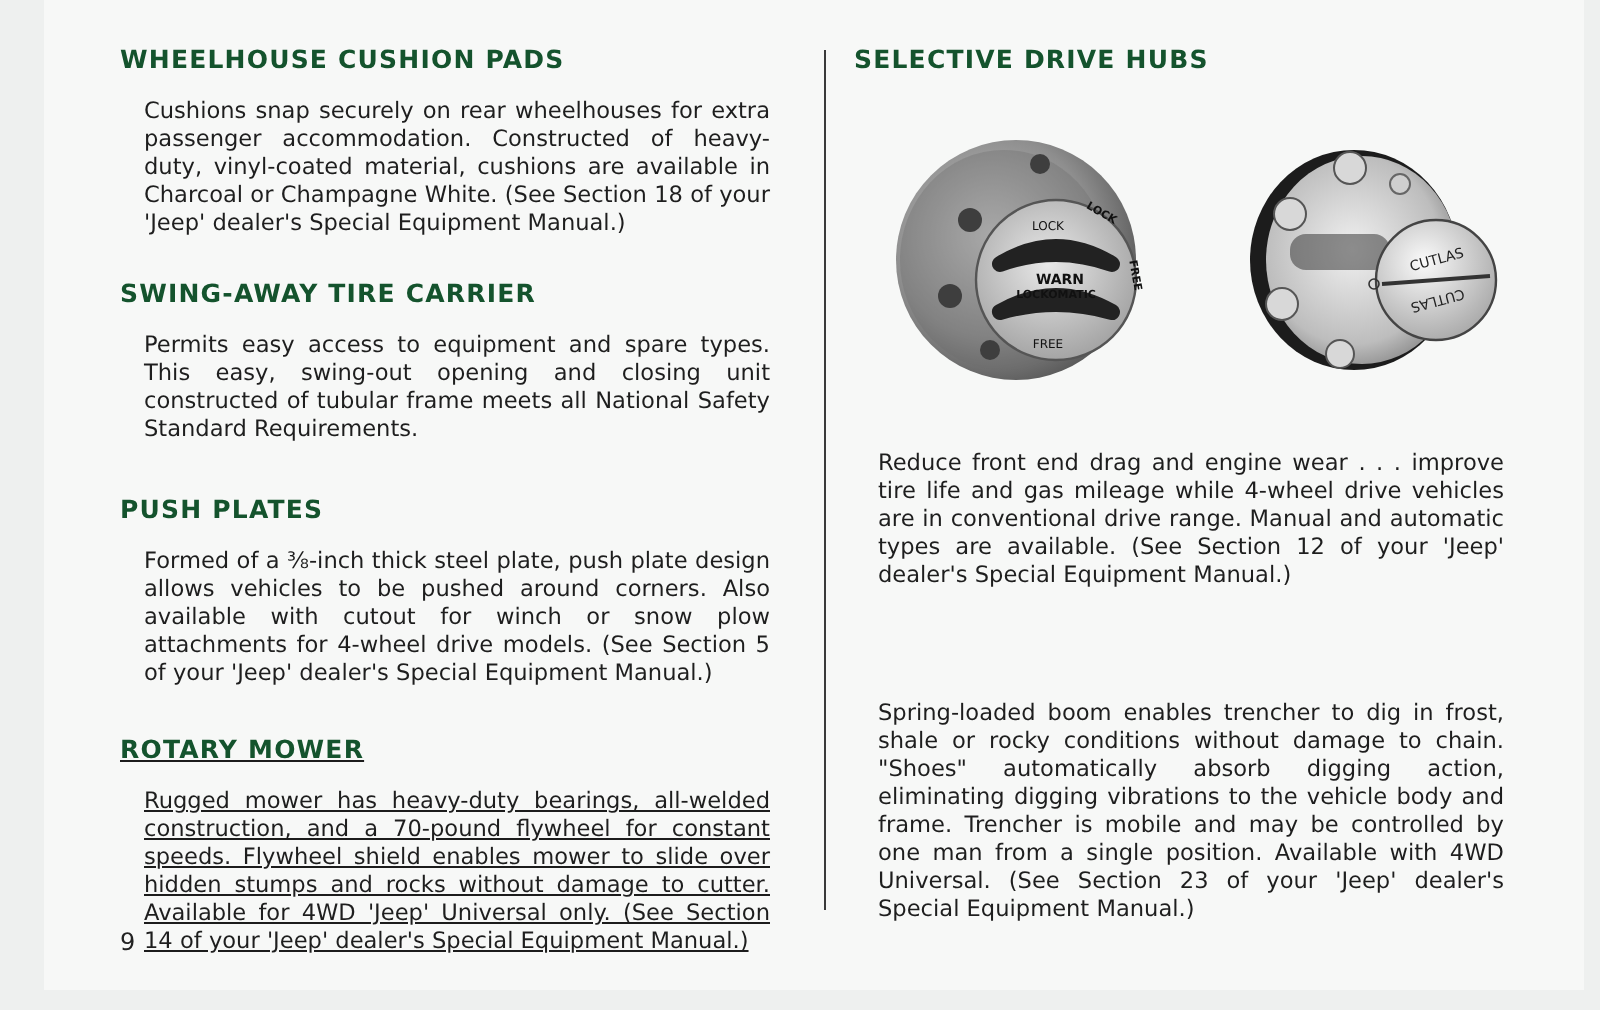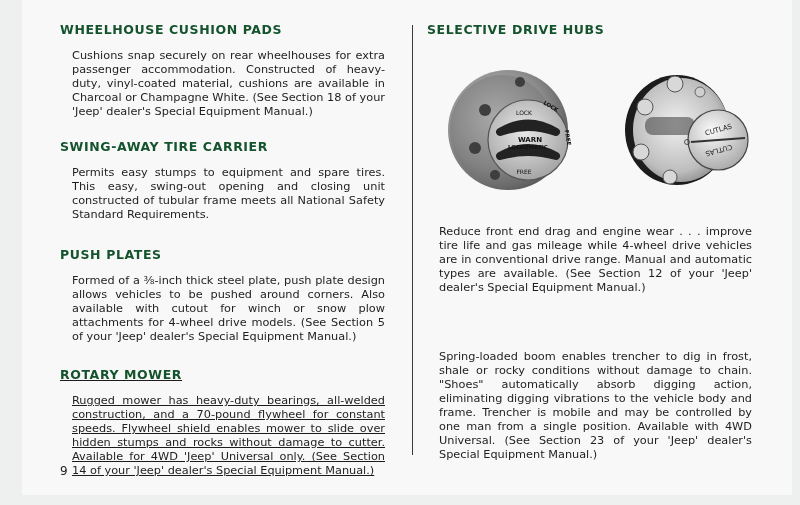--- a/index.html
+++ b/index.html
@@ -87,21 +87,21 @@
 <div class="page"></div>
 
 <div class="col col-left">
   <div class="section" style="top:0px;">
     <h2>WHEELHOUSE CUSHION PADS</h2>
     <p>Cushions snap securely on rear wheelhouses for extra passenger accommodation. Constructed of heavy-duty, vinyl-coated material, cushions are available in Charcoal or Champagne White. (See Section 18 of your 'Jeep' dealer's Special Equipment Manual.)</p>
   </div>
 
   <div class="section" style="top:117px;">
     <h2>SWING-AWAY TIRE CARRIER</h2>
-    <p>Permits easy stumps to equipment and spare tires. This easy, swing-out opening and closing unit constructed of tubular frame meets all National Safety Standard Requirements.</p>
+    <p>Permits easy access to equipment and spare types. This easy, swing-out opening and closing unit constructed of tubular frame meets all National Safety Standard Requirements.</p>
   </div>
 
   <div class="section" style="top:225px;">
     <h2>PUSH PLATES</h2>
     <p>Formed of a ⅜-inch thick steel plate, push plate design allows vehicles to be pushed around corners. Also available with cutout for winch or snow plow attachments for 4-wheel drive models. (See Section 5 of your 'Jeep' dealer's Special Equipment Manual.)</p>
   </div>
 
   <div class="section" style="top:345px;text-decoration:underline;">
     <h2>ROTARY MOWER</h2>
     <p>Rugged mower has heavy-duty bearings, all-welded construction, and a 70-pound flywheel for constant speeds. Flywheel shield enables mower to slide over hidden stumps and rocks without damage to cutter. Available for 4WD 'Jeep' Universal only. (See Section 14 of your 'Jeep' dealer's Special Equipment Manual.)</p>

